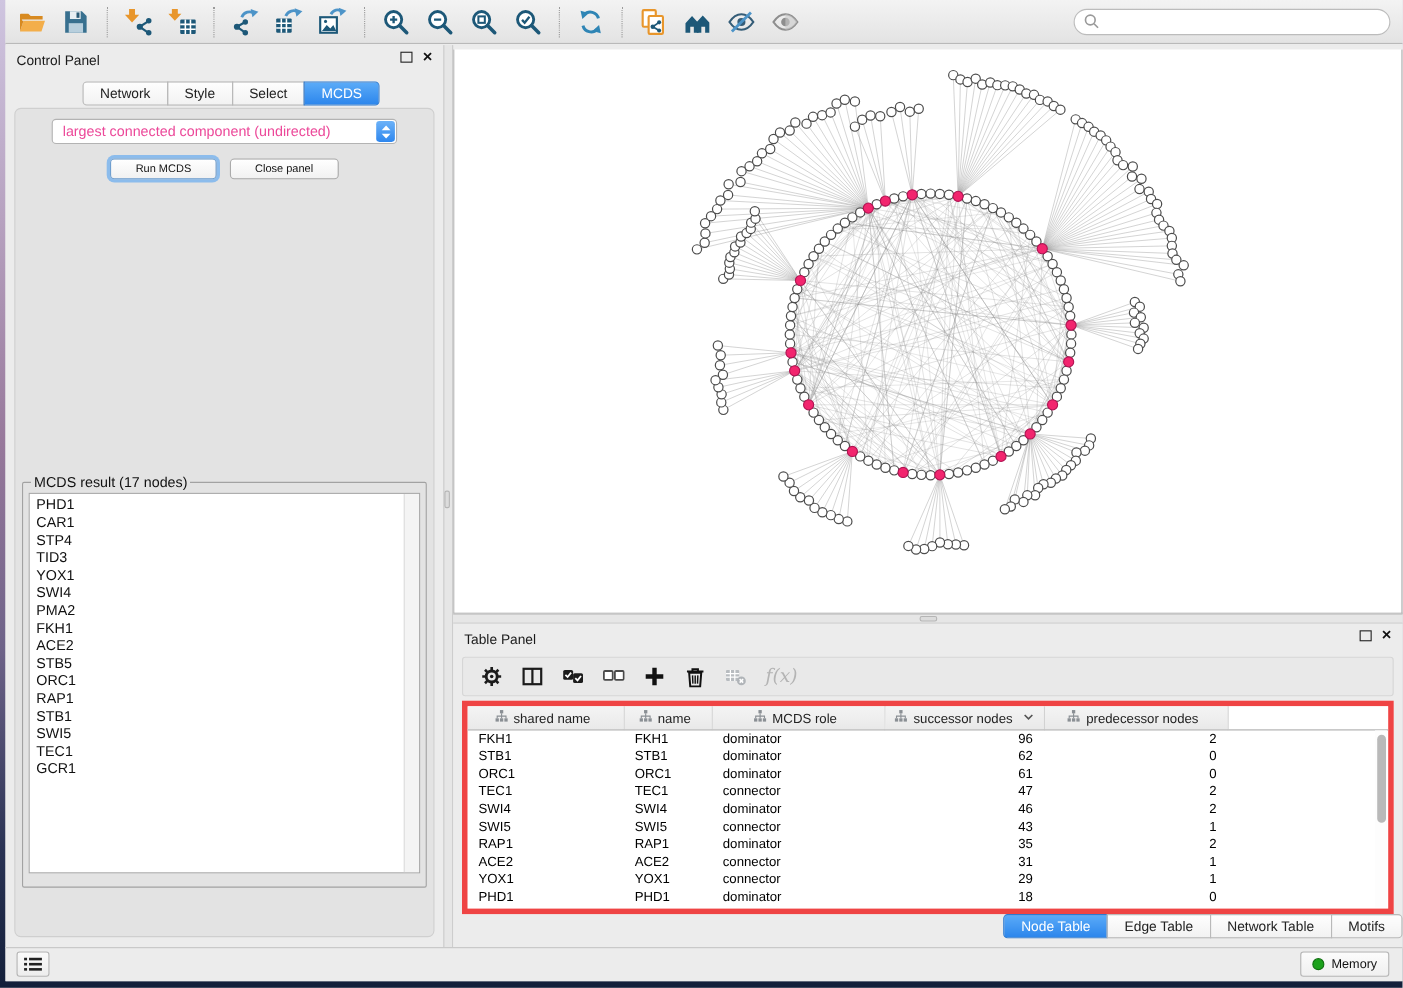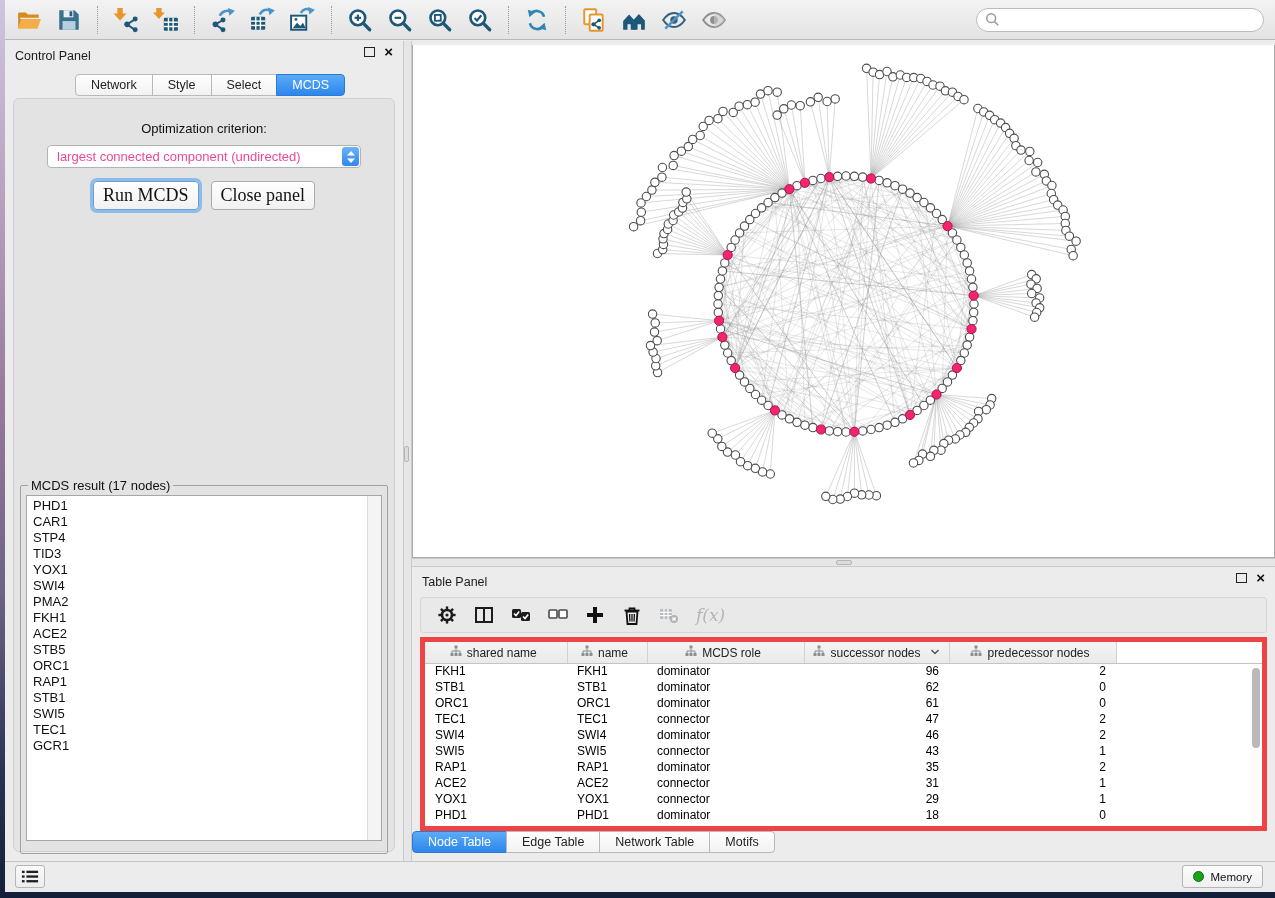--- a/index.html
+++ b/index.html
@@ -43,22 +43,22 @@
   .cp-tab.sel,.bt-tab.sel{background:linear-gradient(#5babf8,#2c86ec);color:#fff;border-color:#2d7ad0;}
   .cp-inner{position:absolute;left:8px;right:8px;top:57px;bottom:10px;background:#e3e3e3;
     border:1px solid #cfcfcf;border-radius:6px;}
   .opt-label{text-align:center;font-size:13px;color:#111;margin-top:22px;}
   .criterion-select{width:314px;height:23px;margin:9px auto 0;background:#fff;border:1px solid #b3b3b3;
     border-radius:4px;display:flex;align-items:center;position:relative;box-sizing:border-box;}
   .criterion-text{font-size:13px;color:#ec4899;padding-left:9px;flex:1;white-space:nowrap;}
   .select-stepper{width:17px;height:19px;background:linear-gradient(#6cb2f8,#2f87ee);border-radius:3px;
     margin-right:1px;display:flex;align-items:center;justify-content:center;}
   .btn-row{display:flex;justify-content:center;gap:12px;margin-top:13px;}
-  .btn{font-size:18px;color:#111;padding:3px 9px;background:linear-gradient(#ffffff,#f1f1f1);
-    border:1px solid #ababab;border-radius:4px;font-family:Liberation Serif, serif;}
+  .btn{font-size:10px;color:#111;padding:3px 22px;background:linear-gradient(#ffffff,#f1f1f1);
+    border:1px solid #ababab;border-radius:4px;font-family:Liberation Sans, sans-serif;}
   .btn.focus{box-shadow:0 0 0 3px #8cbcec;border-color:#6f9fd0;}
   .mcds-fieldset{margin:268px 6px 0;border:1px solid #a2a2a2;border-radius:2px;padding:2px 5px 20px;height:352px;box-sizing:content-box;}
   .mcds-fieldset legend{font-size:13px;color:#111;padding:0 3px;margin-left:2px;}
   .mcds-list{position:relative;background:#fff;border:1px solid #a6a6a6;height:346px;overflow:hidden;
     font-size:13px;color:#111;padding-top:2px;box-sizing:border-box;}
   .mcds-item{line-height:16px;padding-left:6px;}
   .mcds-scroll{position:absolute;top:0;right:0;bottom:0;width:13px;background:#f4f4f4;border-left:1px solid #dcdcdc;}
 
   
   .network-window{height:513px;display:flex;flex-direction:column;}
@@ -85,21 +85,21 @@
   table.nodes th{height:21px;background:linear-gradient(#f4f4f4,#e9e9e9);border-right:1px solid #d2d2d2;
     border-bottom:1px solid #c4c4c4;font-weight:400;font-size:12px;color:#222;text-align:center;
     white-space:nowrap;overflow:hidden;padding:0 4px;box-sizing:border-box;}
   table.nodes th.filler{background:#fff;border-right:none;}
   table.nodes td{height:16px;padding:0 10px;white-space:nowrap;overflow:hidden;box-sizing:border-box;}
   td.al{text-align:left;}  td.ar{text-align:right;}
   .th-label{margin:0 5px;}
   .sortglyph{display:inline-block;vertical-align:1px;margin-left:4px;}
   .tbl-scrollbar{position:absolute;top:22px;right:1px;bottom:1px;width:11px;background:#fdfdfd;}
   .tbl-thumb{position:absolute;top:4px;left:1.5px;width:8px;height:80px;background:#b9b9b9;border-radius:4px;}
-  .bottom-tabs{position:absolute;left:0;right:0;top:264px;display:flex;justify-content:flex-start;}
+  .bottom-tabs{position:absolute;left:0;right:0;top:264px;display:flex;justify-content:flex-end;}
 
   
   .status-bar{position:absolute;left:0;right:0;bottom:0;height:30px;background:#ececec;border-top:1px solid #c6c6c6;}
   .status-left-btn{position:absolute;left:10px;top:3px;width:30px;height:23px;background:linear-gradient(#fafafa,#ededed);
     border:1px solid #b5b5b5;border-radius:3px;padding:0;line-height:0;}
   .memory-btn{position:absolute;right:12px;top:3px;height:23px;display:flex;align-items:center;gap:6px;
     background:linear-gradient(#fcfcfc,#f0f0f0);border:1px solid #b5b5b5;border-radius:3px;padding:0 10px;
     font-size:11.5px;color:#111;font-family:"Liberation Sans","DejaVu Sans",sans-serif;}
   .mem-dot{width:11px;height:11px;border-radius:50%;background:#1ca21c;border:1px solid #107010;box-sizing:border-box;display:inline-block;}
 </style>
@@ -251,21 +251,20 @@
           <span class="close-x">×</span>
         </span>
       </div>
       <div class="cp-tabs" id="cp-tabs">
           <div class="cp-tab">Network</div>
           <div class="cp-tab">Style</div>
           <div class="cp-tab">Select</div>
           <div class="cp-tab sel">MCDS</div>
         </div>
       <div class="cp-inner">
-        <div class="opt-label">Optimization criterion:</div>
         <div class="criterion-select">
           <span class="criterion-text">largest connected component (undirected)</span>
           <span class="select-stepper">
             <svg width="10" height="14" viewBox="0 0 10 14">
                 <polygon points="5,1 9,5.5 1,5.5" fill="#fff"></polygon>
                 <polygon points="1,8.5 9,8.5 5,13" fill="#fff"></polygon>
               </svg>
           </span>
         </div>
         <div class="btn-row">

